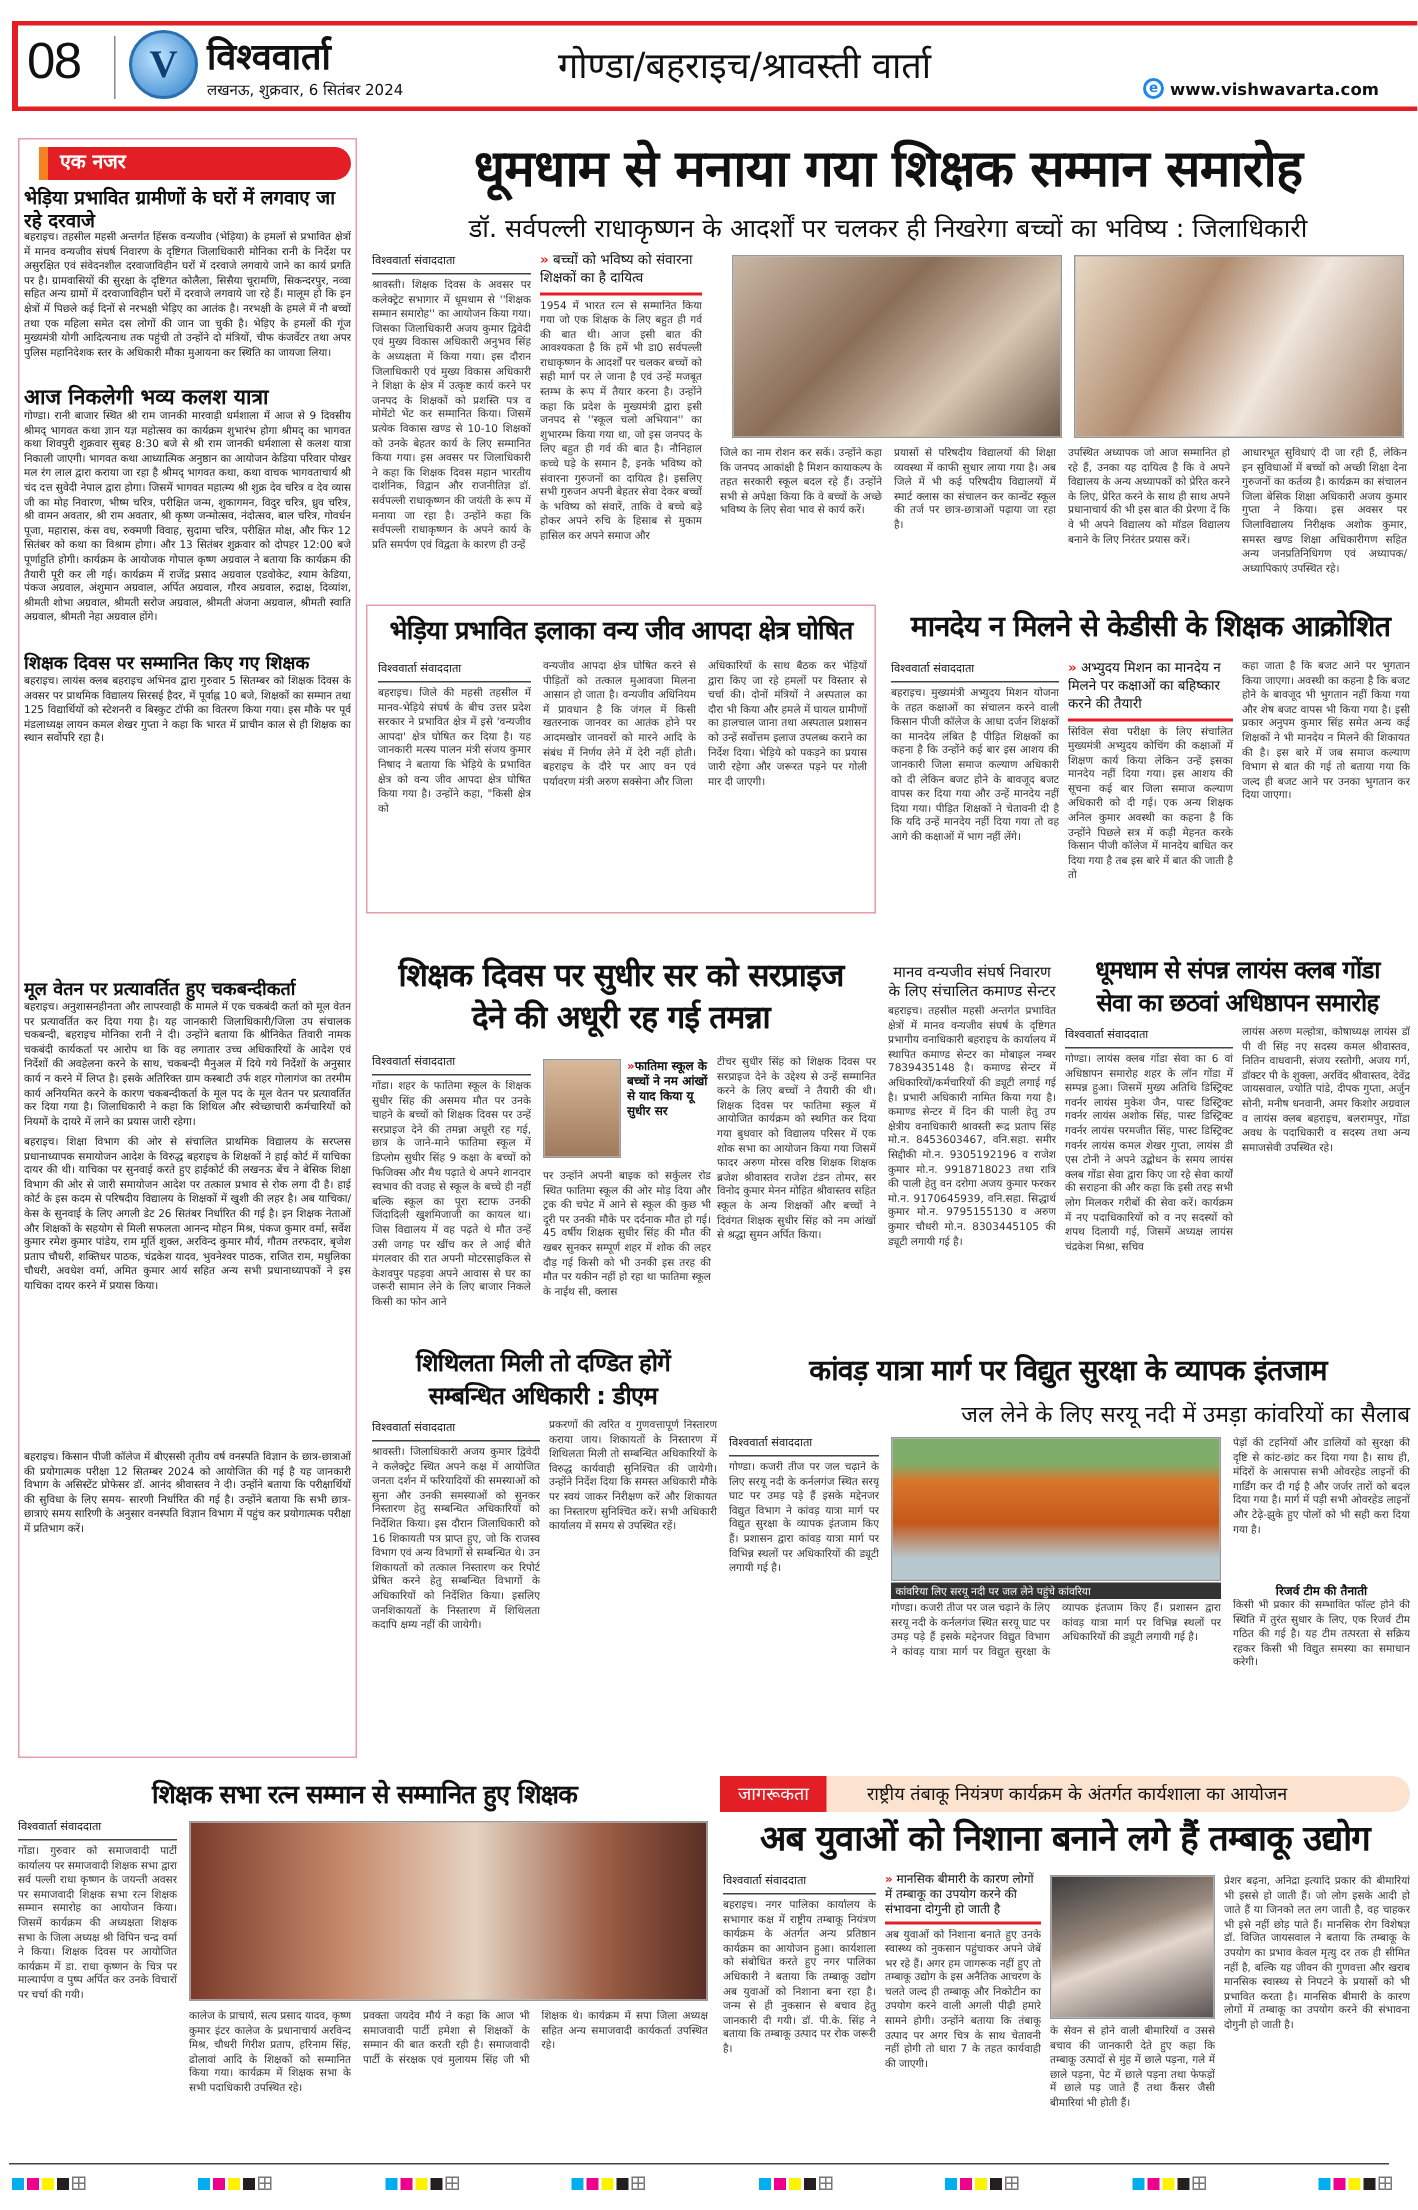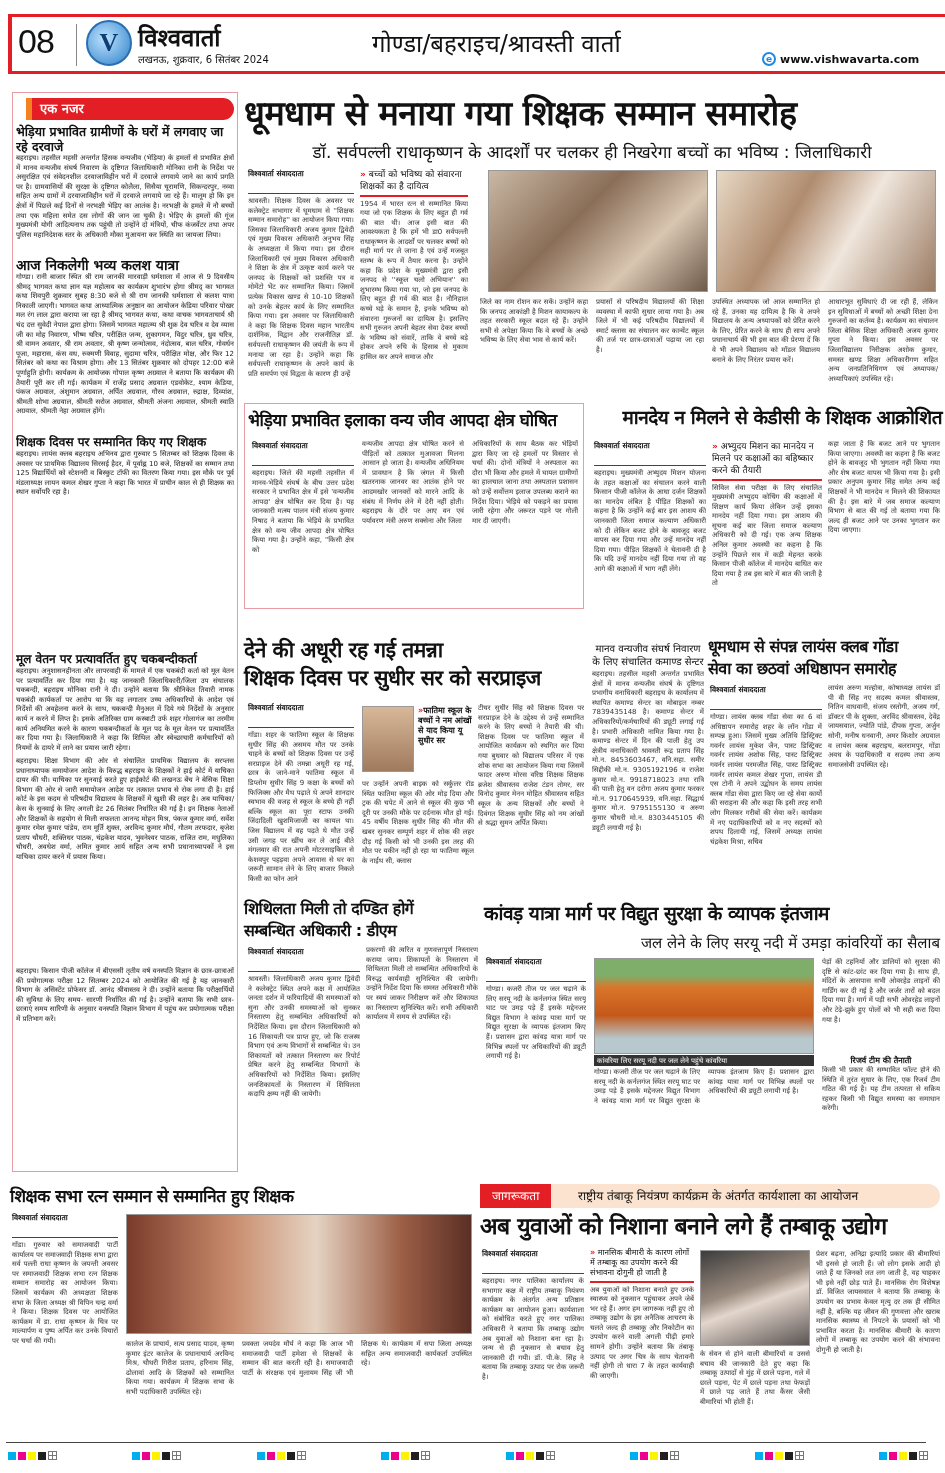--- a/index.html
+++ b/index.html
@@ -12,22 +12,22 @@
 .brand{left:138px;top:20px;font-size:24px;font-weight:bold}
 .dateline{left:138px;top:52px;font-size:10px}
 .section{left:372px;top:26px;font-size:24px}
 .web{left:762px;top:52px;font-size:11px;font-weight:bold;display:flex;align-items:center;gap:4px}
 .eicon{width:14px;height:14px;border-radius:50%;border:2px solid #1e88e5;color:#1e88e5;font-size:9px;display:flex;align-items:center;justify-content:center;font-weight:bold}
 .leftbox{left:12px;top:92px;width:226px;height:1080px;border:1.5px solid #e89ca6}
 .eknazar{left:26px;top:98px;width:208px;height:22px;background:linear-gradient(90deg,#f58220 0 6px,#e31e24 6px);border-radius:0 11px 11px 0;color:#fff;font-weight:bold;font-size:13px;padding-left:14px;line-height:22px}
 .lh{font-weight:bold;font-size:12.5px;line-height:15px}
 .body7{font-size:7px;line-height:9.6px;color:#222;text-align:justify}
 .gray{color:#333}
-.byline{font-size:7.5px;font-weight:bold;border-bottom:1px solid #444;padding-bottom:15px;margin-bottom:3px}
-.bighead{font-weight:bold;text-align:left;white-space:nowrap;letter-spacing:-0.5px}
+.byline{font-size:7.5px;font-weight:normal;border-bottom:1px solid #444;padding-bottom:4px;margin-bottom:3px}
+.bighead{font-weight:bold;text-align:center;white-space:nowrap;letter-spacing:-0.5px}
 .photo{background:linear-gradient(135deg,#c9b8a5,#8a6e58 40%,#d8c6b1 70%,#6d5a4a);border:1px solid #999}
 .pinkbox{border:1.5px solid #e89ca6}
 .pull{color:#111;font-size:9px;line-height:12px}
 .pull b{color:#e31e24}
 .redline{height:1.5px;background:#e31e24}
 .swatches{display:flex;gap:2px;align-items:center}
 .sw{width:8px;height:8px}
 .reg{width:9px;height:9px;border:1px solid #777;position:relative}
 .reg:before{content:"";position:absolute;left:3px;top:0;width:1px;height:7px;background:#777}
 .reg:after{content:"";position:absolute;left:0;top:3px;width:7px;height:1px;background:#777}
@@ -87,35 +87,35 @@
 
 <div class="abs pinkbox" style="left:244px;top:403px;width:340px;height:206px"></div>
 <div class="abs bighead" style="left:248px;top:408px;width:332px;font-size:17px">भेड़िया प्रभावित इलाका वन्य जीव आपदा क्षेत्र घोषित</div>
 <div class="abs" style="left:252px;top:440px;width:102px">
   <div class="byline">विश्ववार्ता संवाददाता</div>
   <div class="body7 gray" style="height:150px;overflow:hidden">बहराइच। जिले की महसी तहसील में मानव-भेड़िये संघर्ष के बीच उत्तर प्रदेश सरकार ने प्रभावित क्षेत्र में इसे 'वन्यजीव आपदा' क्षेत्र घोषित कर दिया है। यह जानकारी मत्स्य पालन मंत्री संजय कुमार निषाद ने बताया कि भेड़िये के प्रभावित क्षेत्र को वन्य जीव आपदा क्षेत्र घोषित किया गया है। उन्होंने कहा, "किसी क्षेत्र को</div>
 </div>
 <div class="abs body7 gray" style="left:362px;top:440px;width:102px;height:164px;overflow:hidden">वन्यजीव आपदा क्षेत्र घोषित करने से पीड़ितों को तत्काल मुआवजा मिलना आसान हो जाता है। वन्यजीव अधिनियम में प्रावधान है कि जंगल में किसी खतरनाक जानवर का आतंक होने पर आदमखोर जानवरों को मारने आदि के संबंध में निर्णय लेने में देरी नहीं होती। बहराइच के दौरे पर आए वन एवं पर्यावरण मंत्री अरुण सक्सेना और जिला</div>
 <div class="abs body7 gray" style="left:472px;top:440px;width:106px;height:164px;overflow:hidden">अधिकारियों के साथ बैठक कर भेड़ियों द्वारा किए जा रहे हमलों पर विस्तार से चर्चा की। दोनों मंत्रियों ने अस्पताल का दौरा भी किया और हमले में घायल ग्रामीणों का हालचाल जाना तथा अस्पताल प्रशासन को उन्हें सर्वोत्तम इलाज उपलब्ध कराने का निर्देश दिया। भेड़िये को पकड़ने का प्रयास जारी रहेगा और जरूरत पड़ने पर गोली मार दी जाएगी।</div>
 
-<div class="abs bighead" style="left:592px;top:404px;width:350px;font-size:19px;text-align:right">मानदेय न मिलने से केडीसी के शिक्षक आक्रोशित</div>
+<div class="abs bighead" style="left:592px;top:404px;width:350px;font-size:19px;text-align:center">मानदेय न मिलने से केडीसी के शिक्षक आक्रोशित</div>
 <div class="abs" style="left:594px;top:440px;width:112px">
   <div class="byline">विश्ववार्ता संवाददाता</div>
   <div class="body7 gray" style="height:170px;overflow:hidden">बहराइच। मुख्यमंत्री अभ्युदय मिशन योजना के तहत कक्षाओं का संचालन करने वाली किसान पीजी कॉलेज के आधा दर्जन शिक्षकों का मानदेय लंबित है पीड़ित शिक्षकों का कहना है कि उन्होंने कई बार इस आशय की जानकारी जिला समाज कल्याण अधिकारी को दी लेकिन बजट होने के बावजूद बजट वापस कर दिया गया और उन्हें मानदेय नहीं दिया गया। पीड़ित शिक्षकों ने चेतावनी दी है कि यदि उन्हें मानदेय नहीं दिया गया तो वह आगे की कक्षाओं में भाग नहीं लेंगे।</div>
 </div>
 <div class="abs" style="left:712px;top:440px;width:110px">
   <div class="pull"><b>»</b> <span>अभ्युदय मिशन का मानदेय न मिलने पर कक्षाओं का बहिष्कार करने की तैयारी</span></div>
   <div class="redline" style="margin:3px 0"></div>
   <div class="body7 gray" style="height:120px;overflow:hidden">सिविल सेवा परीक्षा के लिए संचालित मुख्यमंत्री अभ्युदय कोचिंग की कक्षाओं में शिक्षण कार्य किया लेकिन उन्हें इसका मानदेय नहीं दिया गया। इस आशय की सूचना कई बार जिला समाज कल्याण अधिकारी को दी गई। एक अन्य शिक्षक अनिल कुमार अवस्थी का कहना है कि उन्होंने पिछले सत्र में कड़ी मेहनत करके किसान पीजी कॉलेज में मानदेय बाधित कर दिया गया है तब इस बारे में बात की जाती है तो</div>
 </div>
 <div class="abs body7 gray" style="left:828px;top:440px;width:112px;height:176px;overflow:hidden">कहा जाता है कि बजट आने पर भुगतान किया जाएगा। अवस्थी का कहना है कि बजट होने के बावजूद भी भुगतान नहीं किया गया और शेष बजट वापस भी किया गया है। इसी प्रकार अनुपम कुमार सिंह समेत अन्य कई शिक्षकों ने भी मानदेय न मिलने की शिकायत की है। इस बारे में जब समाज कल्याण विभाग से बात की गई तो बताया गया कि जल्द ही बजट आने पर उनका भुगतान कर दिया जाएगा।</div>
 
 <div class="abs bighead" style="left:244px;top:636px;width:340px;font-size:21px;line-height:28px">
+  <div>शिक्षक दिवस पर सुधीर सर को सरप्राइज</div>
   <div>देने की अधूरी रह गई तमन्ना</div>
-  <div>शिक्षक दिवस पर सुधीर सर को सरप्राइज</div>
 </div>
 <div class="abs" style="left:248px;top:702px;width:106px">
   <div class="byline">विश्ववार्ता संवाददाता</div>
   <div class="body7 gray" style="height:186px;overflow:hidden">गोंडा। शहर के फातिमा स्कूल के शिक्षक सुधीर सिंह की असमय मौत पर उनके चाहने के बच्चों को शिक्षक दिवस पर उन्हें सरप्राइज देने की तमन्ना अधूरी रह गई, छात्र के जाने-माने फातिमा स्कूल में डिप्लोम सुधीर सिंह 9 कक्षा के बच्चों को फिजिक्स और मैथ पढ़ाते थे अपने शानदार स्वभाव की वजह से स्कूल के बच्चे ही नहीं बल्कि स्कूल का पूरा स्टाफ उनकी जिंदादिली खुशमिजाजी का कायल था। जिस विद्यालय में वह पढ़ते थे मौत उन्हें उसी जगह पर खींच कर ले आई बीते मंगलवार की रात अपनी मोटरसाइकिल से केशवपुर पहड़वा अपने आवास से घर का जरूरी सामान लेने के लिए बाजार निकले किसी का फोन आने</div>
 </div>
 <div class="abs photo" style="left:362px;top:706px;width:52px;height:66px;background:linear-gradient(180deg,#d8b89a,#a07a5c)"></div>
 <div class="abs pull" style="left:418px;top:706px;width:60px;font-size:8px;line-height:10px;font-weight:bold"><b>»</b><span>फातिमा स्कूल के बच्चों ने नम आंखों से याद किया यू सुधीर सर</span></div>
 <div class="abs body7 gray" style="left:362px;top:780px;width:112px;height:110px;overflow:hidden">पर उन्होंने अपनी बाइक को सर्कुलर रोड स्थित फातिमा स्कूल की ओर मोड़ दिया और ट्रक की चपेट में आने से स्कूल की कुछ भी दूरी पर उनकी मौके पर दर्दनाक मौत हो गई। 45 वर्षीय शिक्षक सुधीर सिंह की मौत की खबर सुनकर सम्पूर्ण शहर में शोक की लहर दौड़ गई किसी को भी उनकी इस तरह की मौत पर यकीन नहीं हो रहा था फातिमा स्कूल के नाईंथ सी, क्लास</div>
 <div class="abs body7 gray" style="left:478px;top:704px;width:106px;height:186px;overflow:hidden">टीचर सुधीर सिंह को शिक्षक दिवस पर सरप्राइज देने के उद्देश्य से उन्हें सम्मानित करने के लिए बच्चों ने तैयारी की थी। शिक्षक दिवस पर फातिमा स्कूल में आयोजित कार्यक्रम को स्थगित कर दिया गया बुधवार को विद्यालय परिसर में एक शोक सभा का आयोजन किया गया जिसमें फादर अरुण मोरस वरिष्ठ शिक्षक शिक्षक ब्रजेश श्रीवास्तव राजेश टंडन तोमर, सर विनोद कुमार मेनन मोहित श्रीवास्तव सहित स्कूल के अन्य शिक्षकों और बच्चों ने दिवंगत शिक्षक सुधीर सिंह को नम आंखों से श्रद्धा सुमन अर्पित किया।</div>
 

